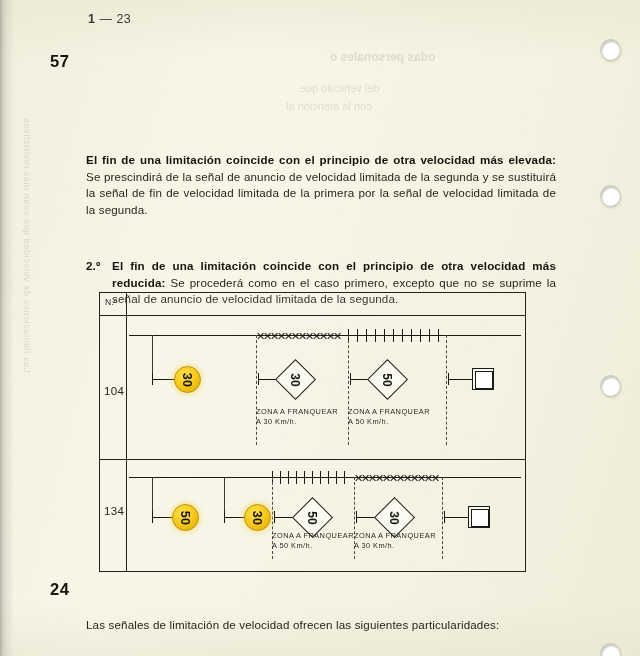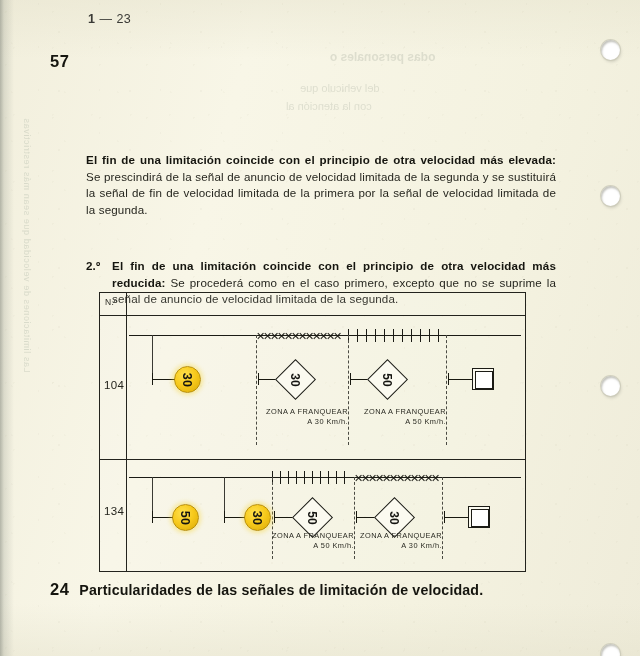--- a/index.html
+++ b/index.html
@@ -267,21 +267,21 @@
   }
   .sig-square i {
     display: block;
     width: 100%; height: 100%;
     border: 1.4px solid #1b1b15;
     background: #ffffff;
   }
 
   .zone-caption {
     position: absolute;
-    text-align: right;
+    text-align: left;
     font-size: 7.4px;
     line-height: 9.6px;
     color: #2a2a22;
     letter-spacing: .45px;
     white-space: nowrap;
   }
 
   
   .markrun { position: absolute; height: 14px; }
   .markrun .mk {
@@ -336,21 +336,21 @@
   </div>
 
   <div id="diagram">
 
     <div class="tbl-hrule" style="top:22px;"></div>
     <div class="tbl-hrule" style="top:166px;"></div>
     <div class="tbl-vrule" style="left:26px;"></div>
 
     <div id="hdr-nro">N.º</div>
 
-    <div class="row-label" style="left:4px; top:86px;">104</div>
+    <div class="row-label" style="left:4px; top:92px;">104</div>
 
     <div class="scene" style="left:26px; top:22px; width:399px; height:144px;">
 
       <div class="track" style="left:3px; top:20px; width:392px;"></div>
 
       <div class="markrun crosses" style="left:130px; top:14px; width:88px;">
         <span class="mk" style="left:0px;">✕</span>
           <span class="mk" style="left:7px;">✕</span>
         <span class="mk" style="left:14px;">✕</span>
           <span class="mk" style="left:21px;">✕</span>
@@ -493,18 +493,18 @@
       </div>
       <div class="zone-caption" style="left:228px; top:72px; width:88px;">
         <div>ZONA A FRANQUEAR</div>
         <div>A 30 Km/h.</div>
       </div>
     </div>
   </div>
 
   <div class="sec-head" style="left:50px; top:580px;">
     <span class="sec-num">24</span>
-    <span class="sec-title">Particularidades de las señales de limitación de velocidad.</span>
   </div>
 
 
+  <div class="body-par" style="left:86px; top:617px; width:470px;">Las señales de limitación de velocidad ofrecen las siguientes particularidades:</div>
 
 </div>
 
 </body></html>

